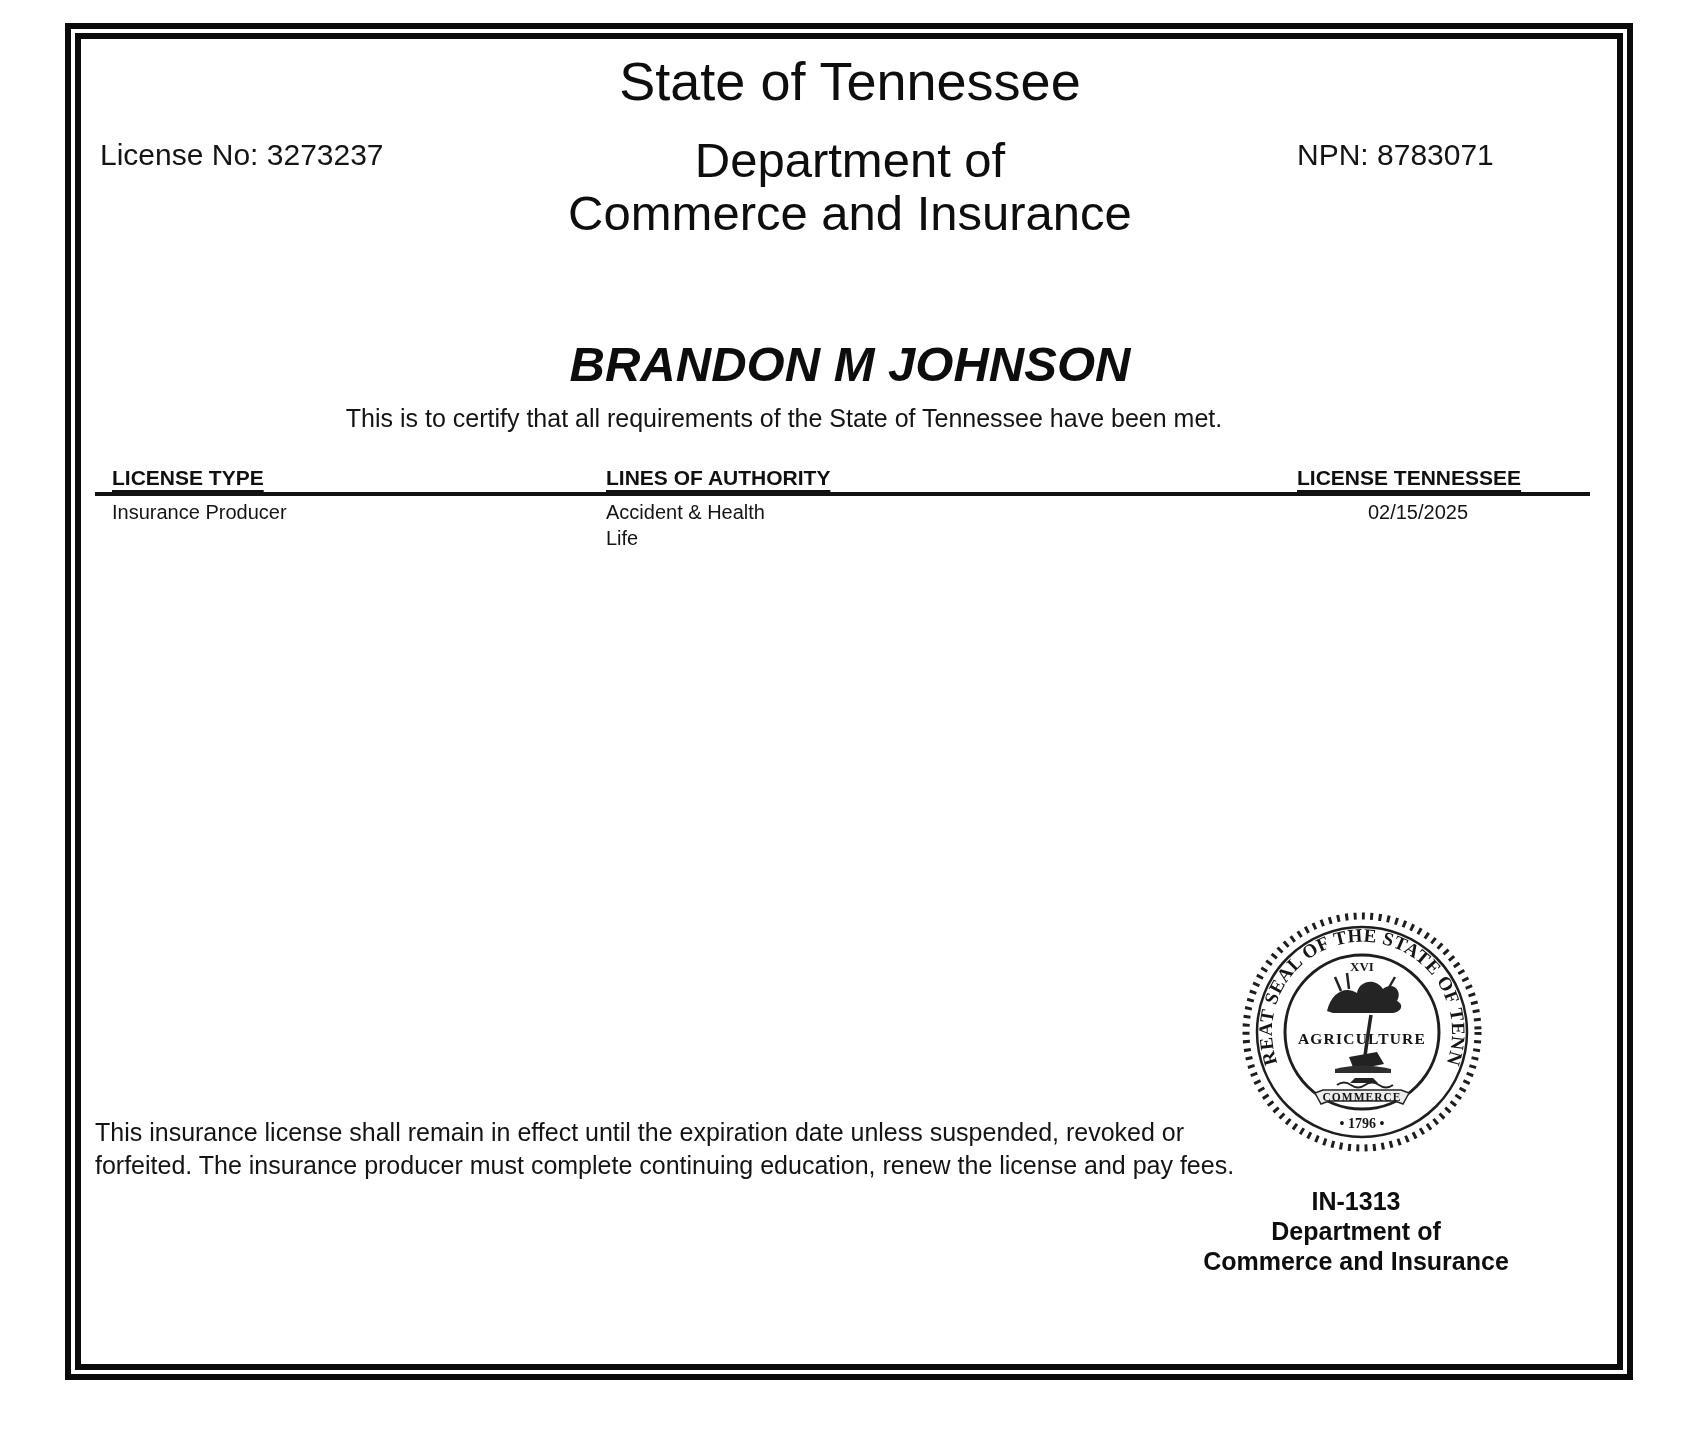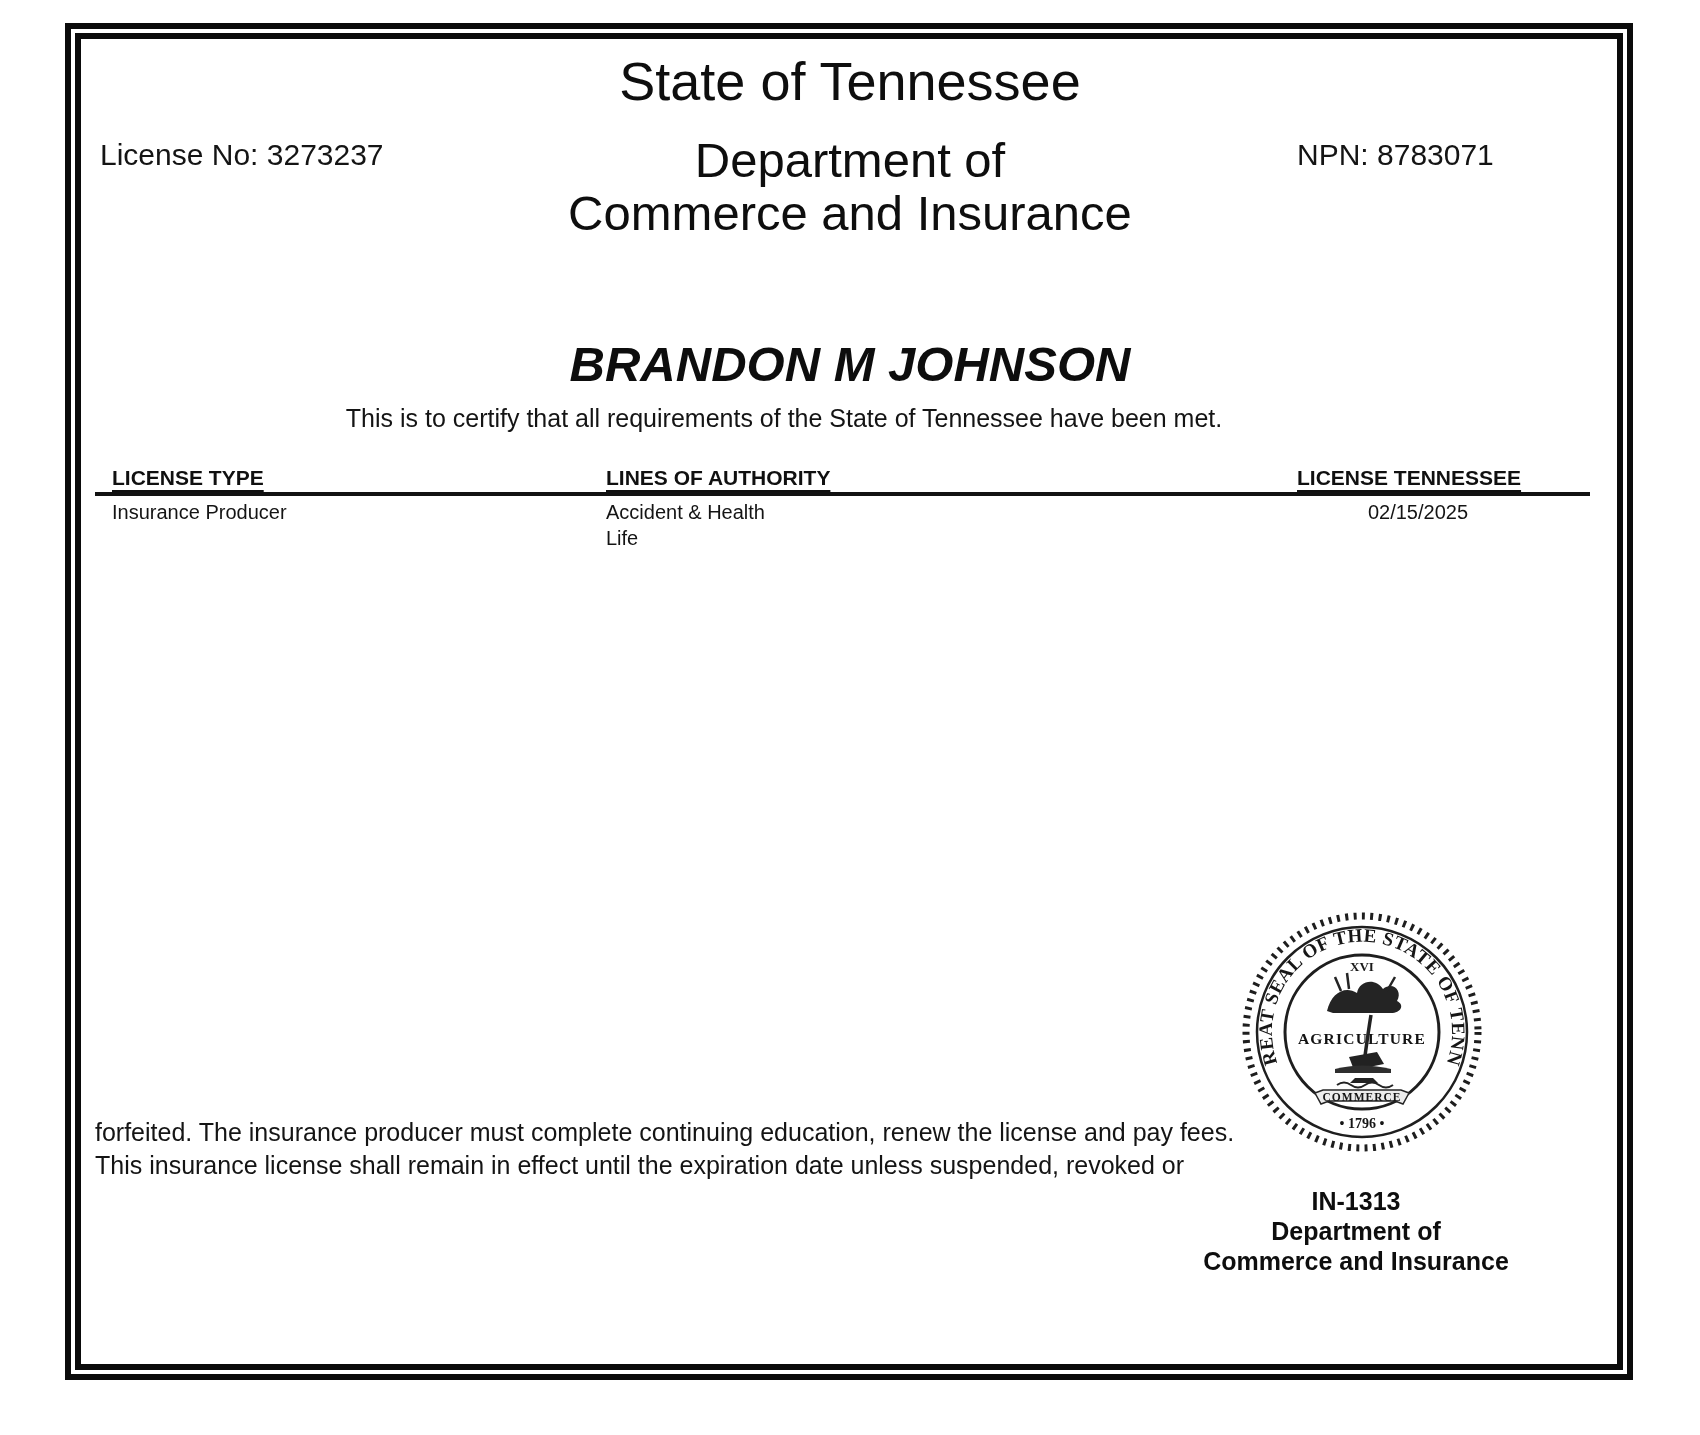--- a/index.html
+++ b/index.html
@@ -110,22 +110,22 @@
   <div class="abs header-rule"></div>
 
   <div class="abs cell col1">Insurance Producer</div>
   <div class="abs cell col2">
     <div>Accident &amp; Health</div>
     <div>Life</div>
   </div>
   <div class="abs cell cell-exp col3">02/15/2025</div>
 
   <div class="abs notice">
+    <div>This insurance license shall remain in effect until the expiration date unless suspended, revoked or</div>
     <div>forfeited. The insurance producer must complete continuing education, renew the license and pay fees.</div>
-    <div>This insurance license shall remain in effect until the expiration date unless suspended, revoked or</div>
   </div>
 
   <svg class="abs seal" viewBox="0 0 250 250" aria-hidden="true">
     <defs>
       <path id="ringPath" d="M 40.2 155 A 90 90 0 1 1 209.8 155" fill="none"></path>
     </defs>
     <circle cx="125" cy="125" r="116" fill="none" stroke="#1e1e1e" stroke-width="7" stroke-dasharray="3 5.4"></circle>
     <circle cx="125" cy="125" r="105" fill="none" stroke="#1e1e1e" stroke-width="2.5"></circle>
     <circle cx="125" cy="125" r="77" fill="none" stroke="#1e1e1e" stroke-width="3"></circle>
     <text font-family="Liberation Serif, serif" font-size="19" font-weight="bold" fill="#161616" letter-spacing="0.5">

